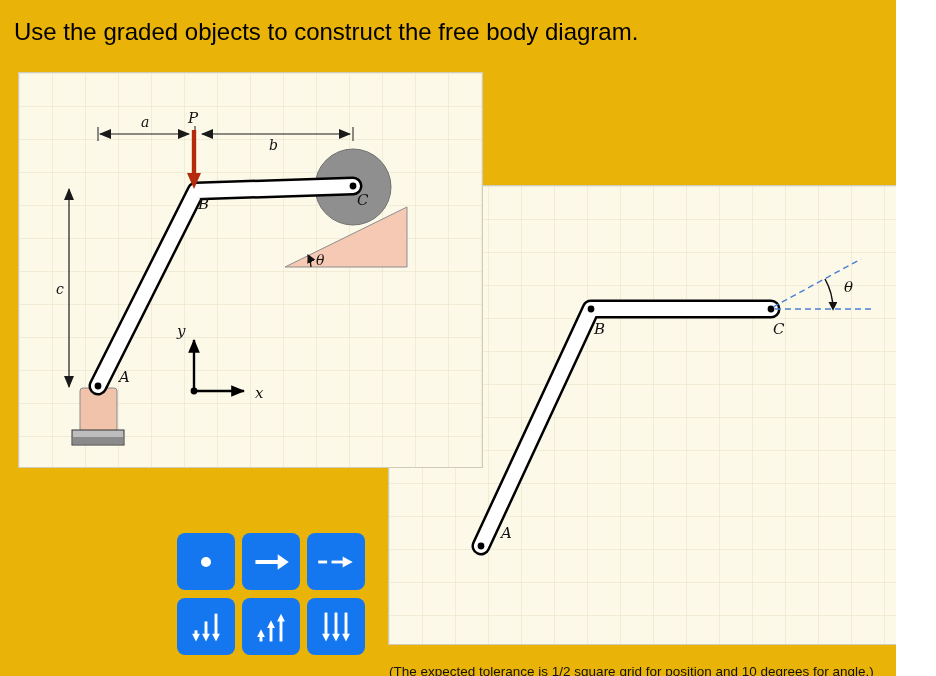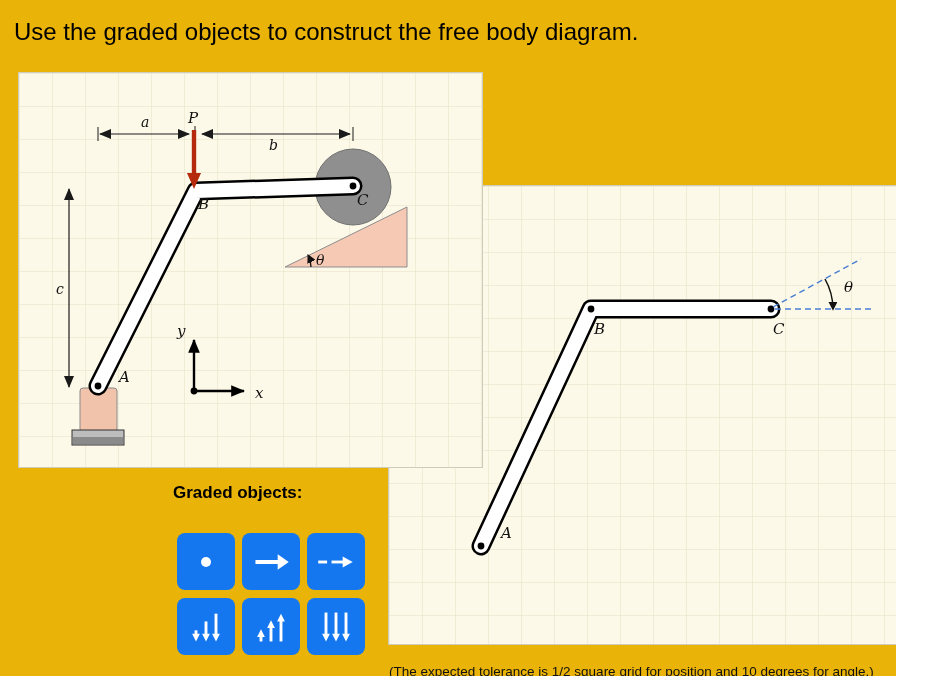--- a/index.html
+++ b/index.html
@@ -135,21 +135,20 @@
       <line x1="384" y1="121" x2="472" y2="73" stroke="#4a7fd4" stroke-width="1.4" stroke-dasharray="6 4"></line>
       <path d="M 436 93 A 62 62 0 0 1 444 123" fill="none" stroke="#111" stroke-width="1.5" marker-end="url(#arcArrR)"></path>
       <text x="455" y="106" class="mlabel">θ</text>
 
       <text x="112" y="352" class="mlabel">A</text>
       <text x="205" y="148" class="mlabel">B</text>
       <text x="384" y="148" class="mlabel">C</text>
     </svg>
   </div>
 
-  <div class="go-heading">Graded objects:</div>
 
   <div class="go-grid">
 
     <button class="go-btn">
       <svg width="40" height="40" viewBox="0 0 36 36">
         <circle cx="18" cy="18" r="4.5" fill="#fff"></circle>
       </svg>
     </button>
 
     <button class="go-btn">

